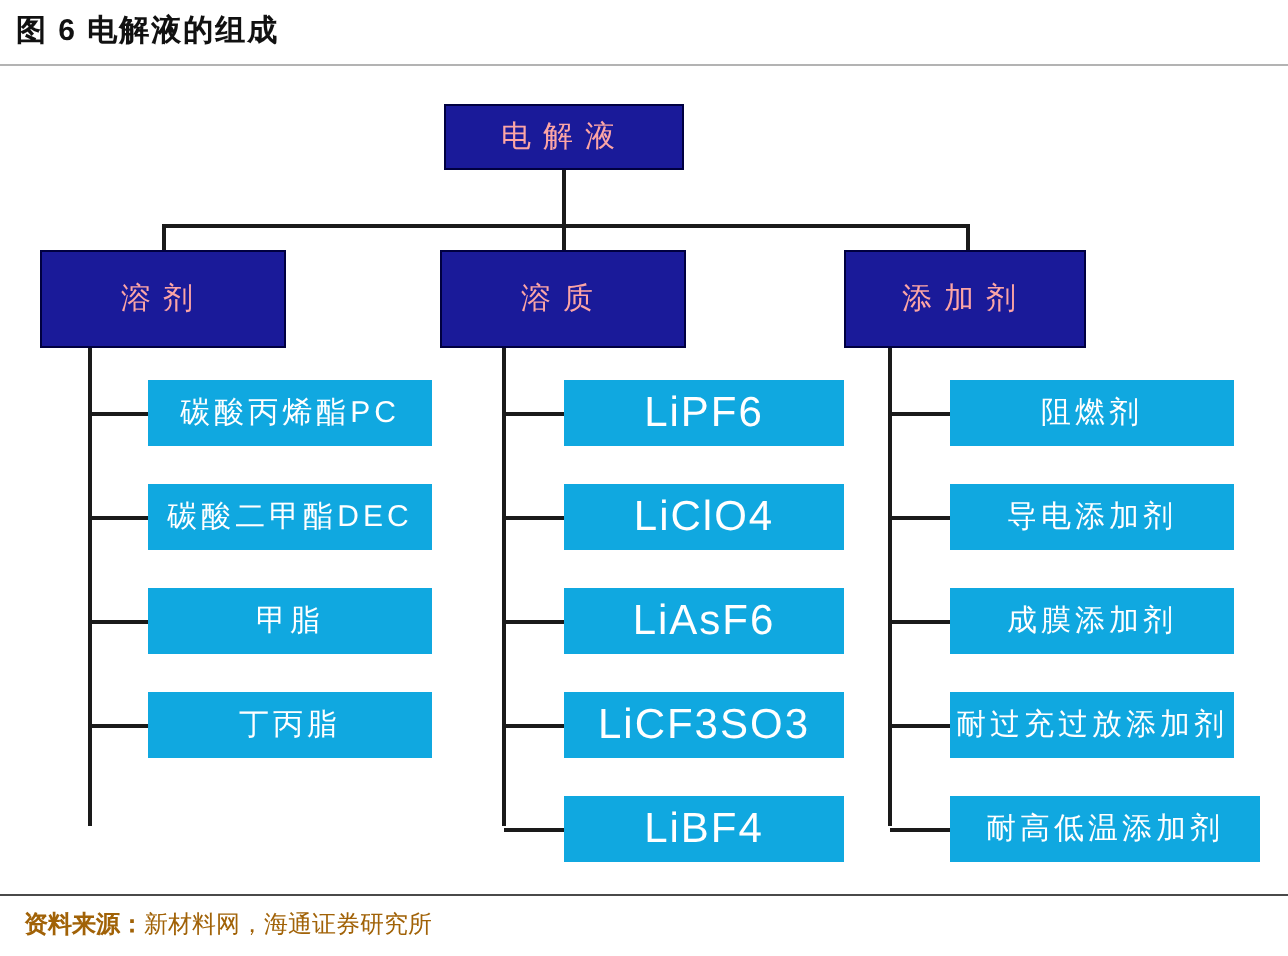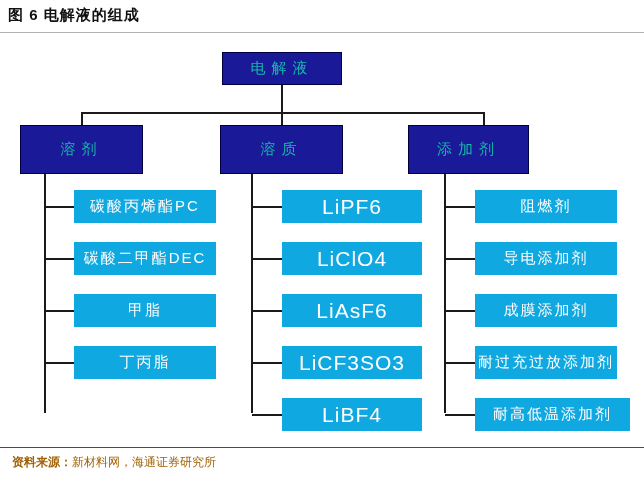--- a/index.html
+++ b/index.html
@@ -10,28 +10,28 @@
   }
   .fig-title{
     position:absolute;left:8px;top:6px;font-size:15px;font-weight:bold;color:#111;
     letter-spacing:1px;white-space:nowrap;
   }
   .rule{position:absolute;left:0;width:644px;height:1px;background:#b3b3b3;}
   .rule.top{top:32px;}
   .rule.bottom{top:447px;background:#4a4a4a;}
   .node{
     position:absolute;display:flex;align-items:center;justify-content:center;
-    color:#14b8a6;box-sizing:border-box;white-space:nowrap;
+    color:#fca5a5;box-sizing:border-box;white-space:nowrap;
   }
   .navy{background:var(--navy);border:1px solid #000040;font-size:15px;letter-spacing:6px;}
   .root{left:222px;top:52px;width:120px;height:33px;}
   .hdr{top:125px;height:49px;}
   .hdr.h0{left:20px;width:123px;}
   .hdr.h1{left:220px;width:123px;}
-  .hdr.h2{left:408px;width:121px;}
+  .hdr.h2{left:422px;width:121px;}
   .vline,.hline{position:absolute;background:var(--line);}
   .vline{width:2px;}
   .hline{height:2px;}
   .root-stem{left:281px;top:85px;height:29px;}
   .top-bar{left:81px;top:112px;width:403px;}
   .stub{top:112px;height:13px;}
   .stub.s0{left:81px;}
   .stub.s1{left:281px;}
   .stub.s2{left:483px;}
   .spine{top:160px;height:253px;}

